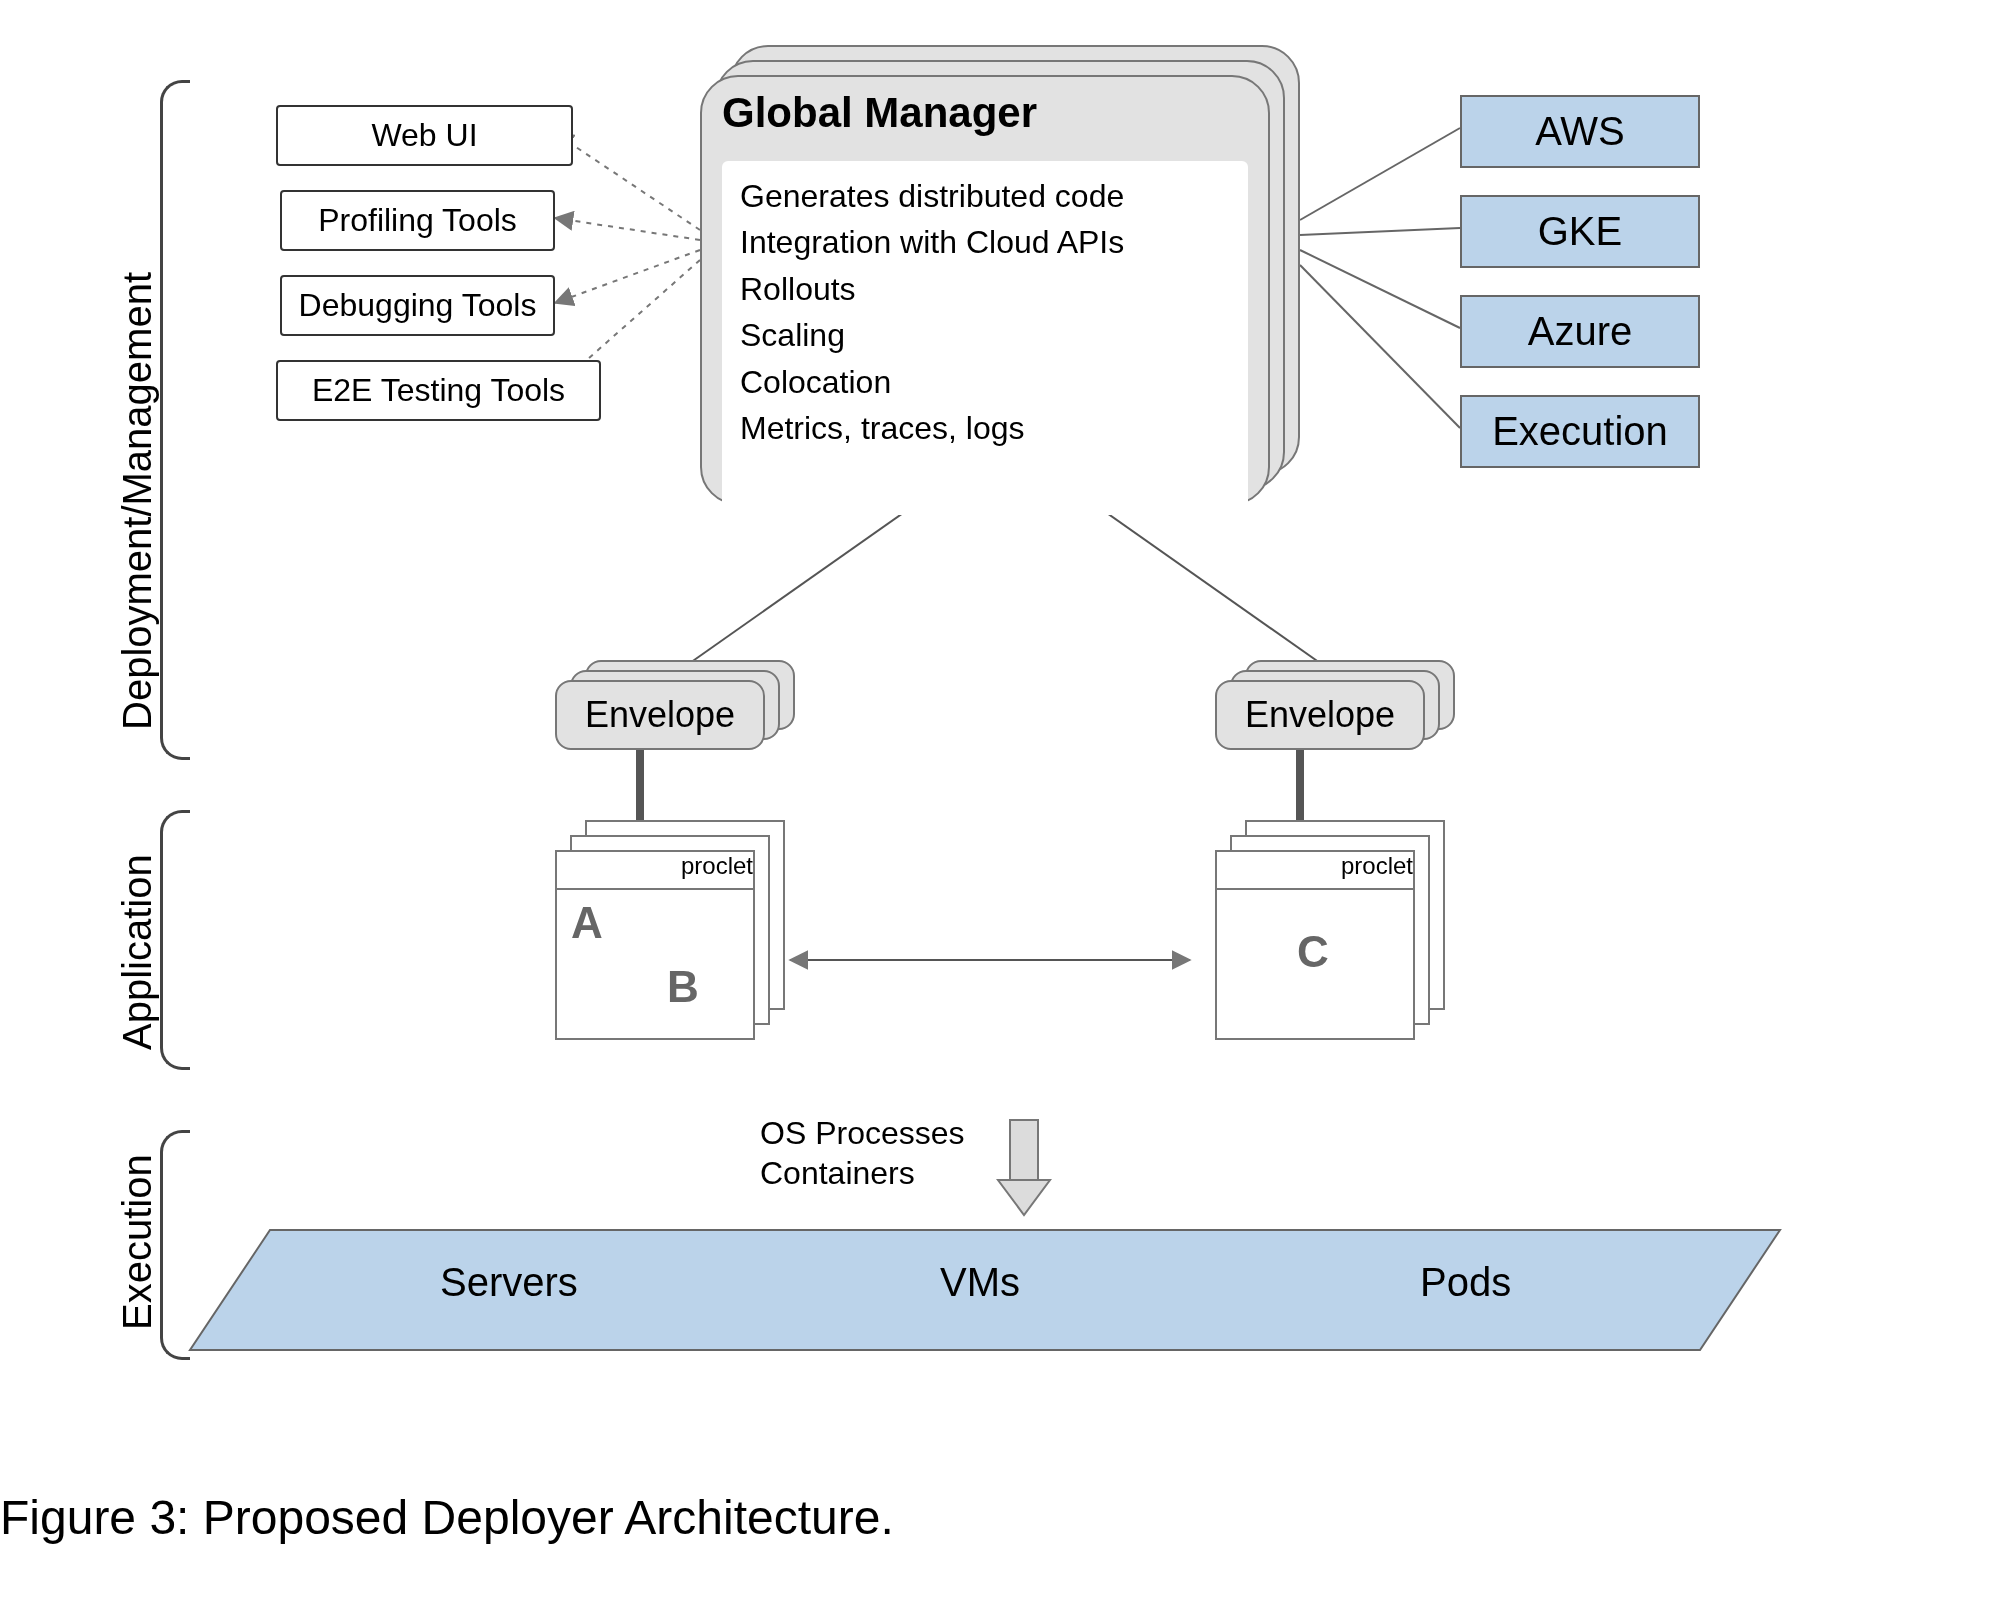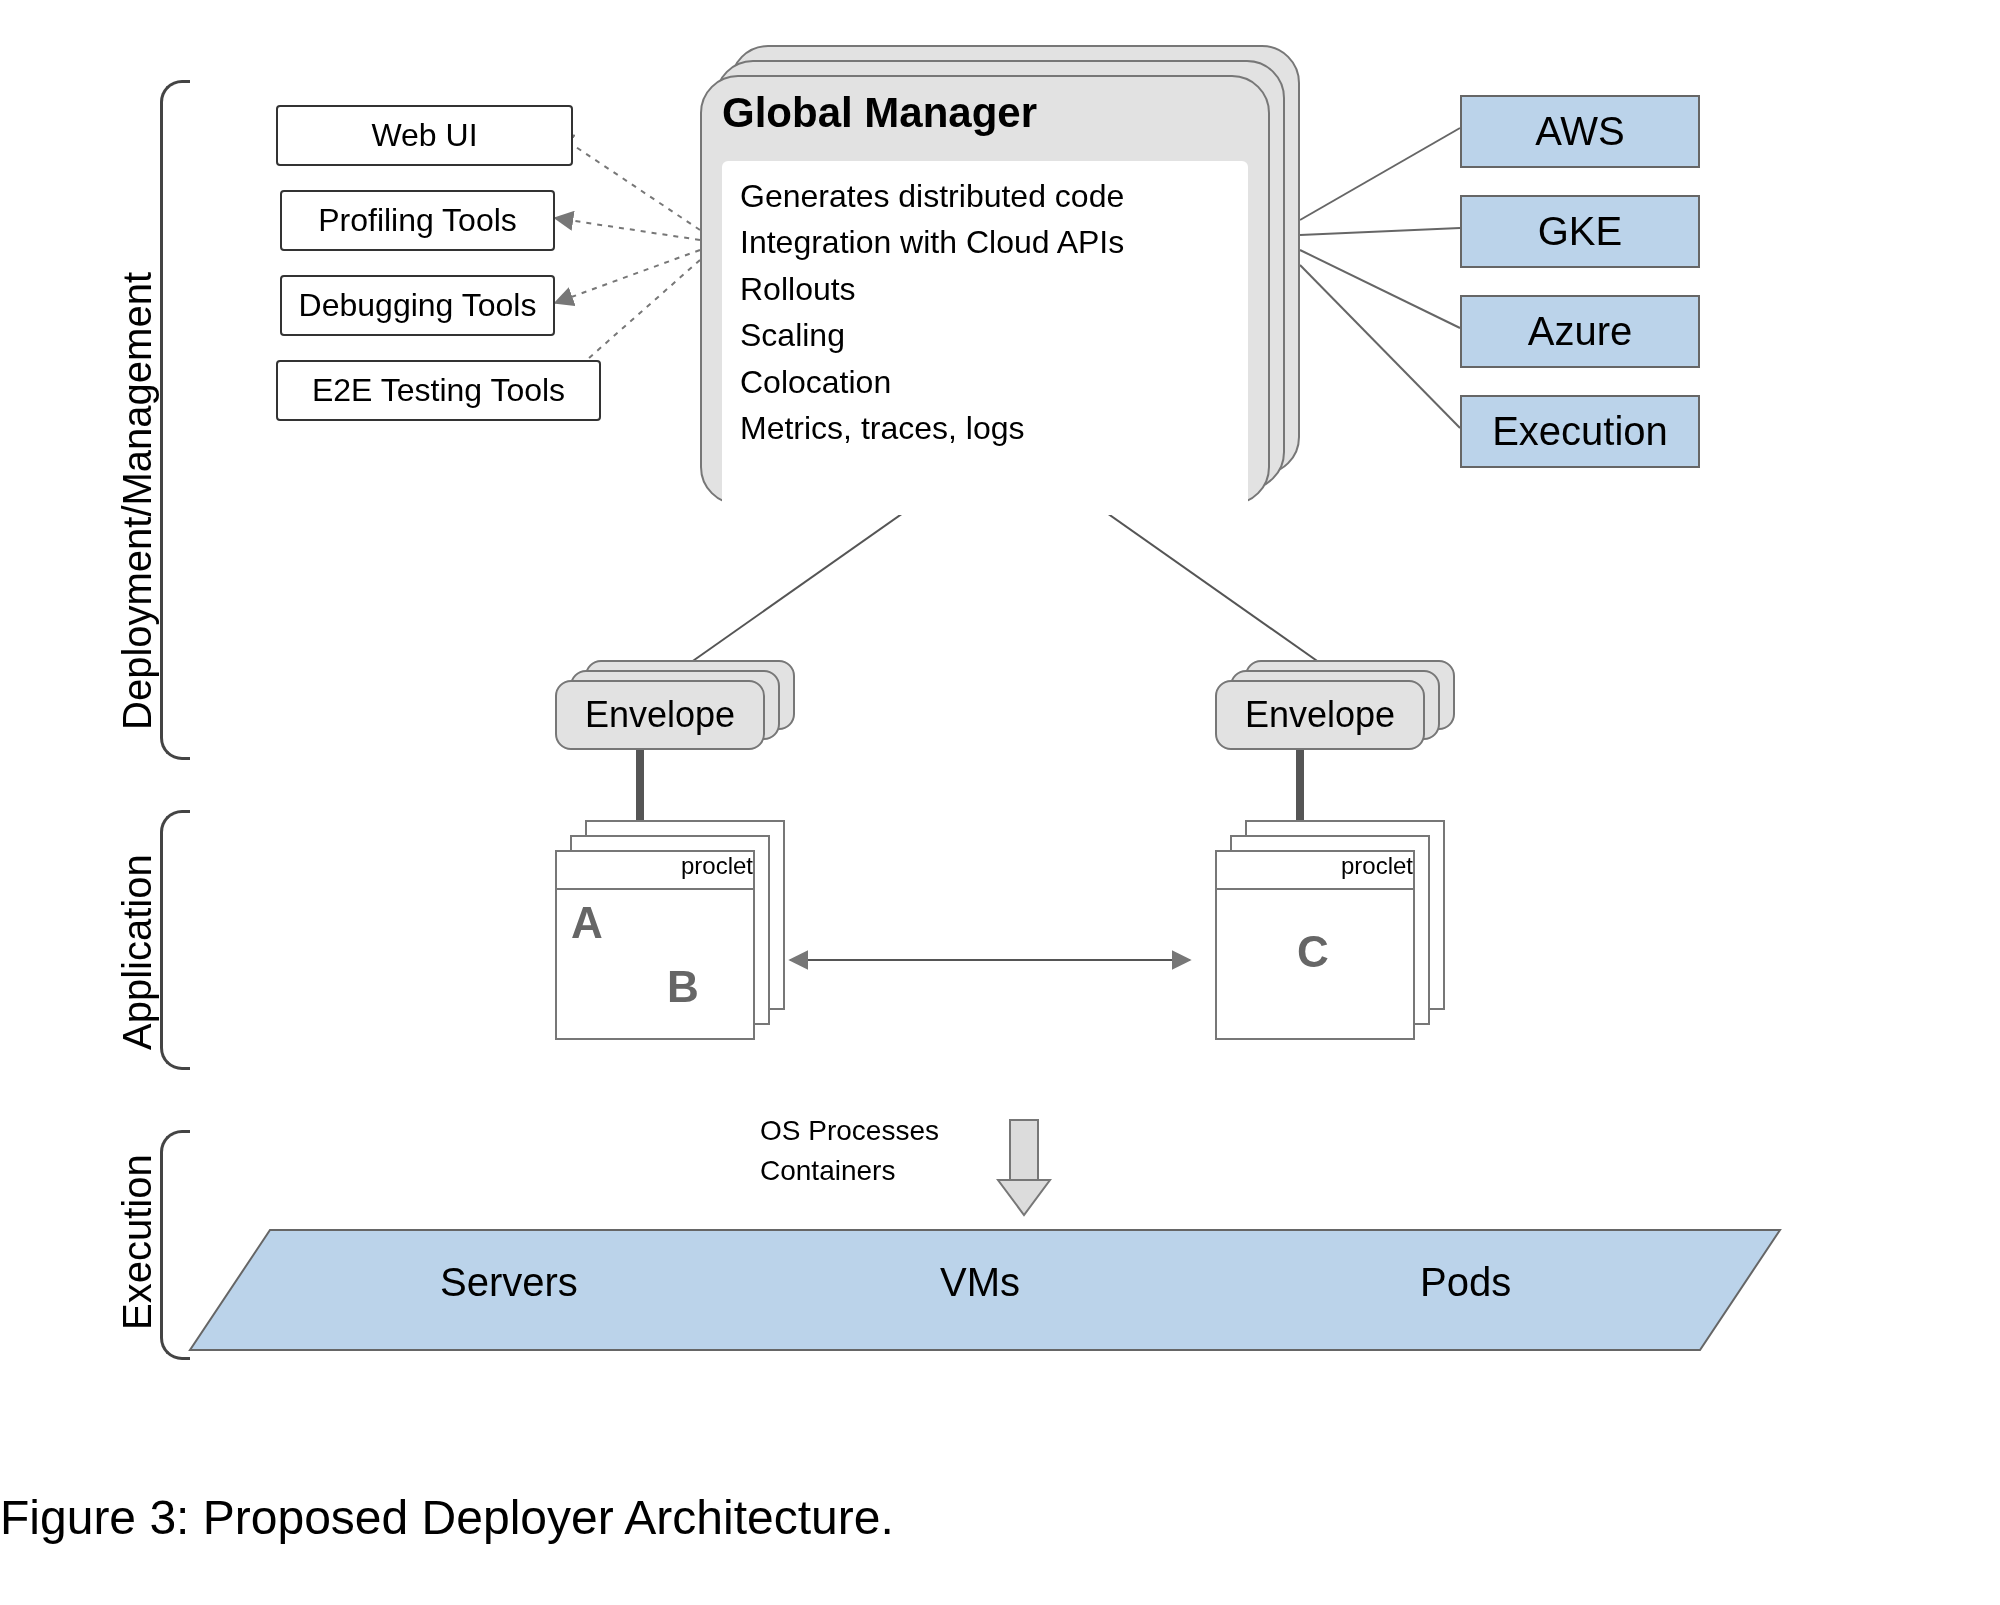--- a/index.html
+++ b/index.html
@@ -26,21 +26,21 @@
 .env-label{font-size:36px;display:flex;align-items:center;justify-content:center;height:100%}
 
 
 .pro-card{background:#fff;border:2px solid #777}
 .pro-head{border-bottom:2px solid #777;height:36px;font-size:24px;text-align:right}
 .pro-letter{font-size:44px;font-weight:600;color:#666}
 
 
 .exec-label{font-size:40px;font-weight:500}
 
-.os-label{font-size:28px}
+.os-label{font-size:32px}
 
 .caption{position:absolute;width:100%;text-align:left;font-size:48px;font-weight:400}
 </style>
 </head>
 <body>
 
 <div class="canvas">
 
 <svg class="abs" style="left:0;top:0" width="2000" height="1605">
   <defs>

